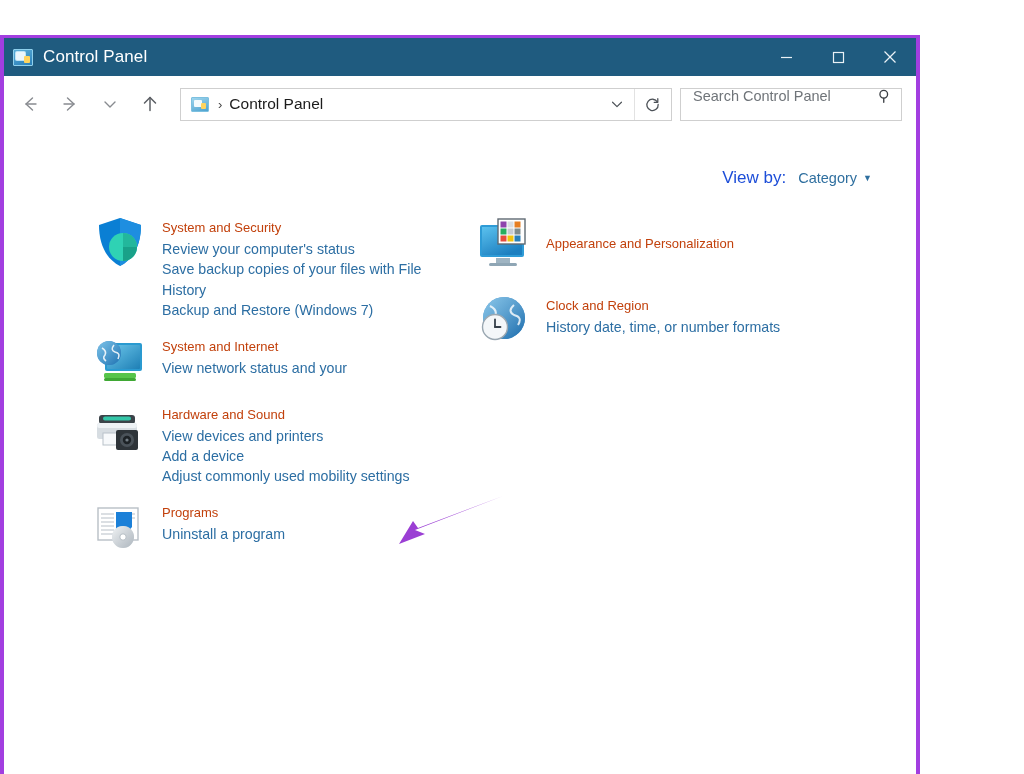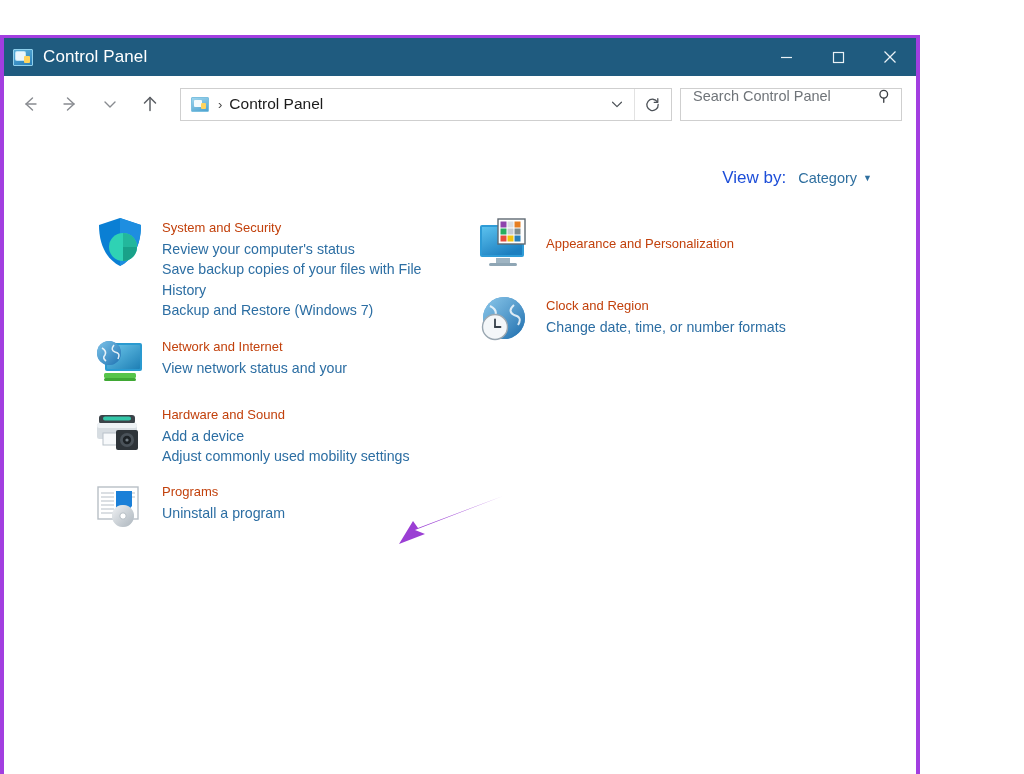--- a/index.html
+++ b/index.html
@@ -367,41 +367,42 @@
               <defs>
                 <linearGradient id="gg" x1="0" y1="0" x2="1" y2="1">
                   <stop offset="0" stop-color="#8fd3f2" stop-opacity=".8"></stop>
                     <stop offset="1" stop-color="#1b6fae" stop-opacity=".9"></stop>
                 </linearGradient>
               </defs>
               <path d="M10 15 q5 3 3 7 q-3 3 1 6 M22 12 q-4 5 1 7 q6 1 3 7" fill="none" stroke="#ffffff" stroke-width="1.6" opacity=".85"></path>
             </svg>
           </div>
           <div class="cat-body">
-            <div class="cat-title">Network and Internet</div>
+            <div class="cat-title">System and Internet</div>
             <div class="cat-link">View network status and your</div>
           </div>
         </div>
 
         <div class="cat" style="margin-bottom:12px;">
           <div class="cat-icon ic-hw">
             <svg width="56" height="56" viewBox="0 0 56 56">
               <rect x="7" y="14" width="36" height="9" rx="3" fill="#3b4349"></rect>
               <rect x="11" y="15.5" width="28" height="4" rx="2" fill="#34c6a8"></rect>
               <rect x="5" y="22" width="40" height="16" rx="2.5" fill="#d7dde2"></rect>
               <rect x="5" y="22" width="40" height="5" rx="2.5" fill="#eef2f5"></rect>
               <rect x="11" y="32" width="26" height="12" fill="#f7f9fb" stroke="#b9c2c9" stroke-width="1"></rect>
               <rect x="24" y="29" width="22" height="20" rx="2" fill="#2e3439"></rect>
               <circle cx="35" cy="39" r="7" fill="#4a5259"></circle>
               <circle cx="35" cy="39" r="4.2" fill="#1d2226"></circle>
               <circle cx="35" cy="39" r="1.6" fill="#737d85"></circle>
             </svg>
           </div>
           <div class="cat-body">
             <div class="cat-title">Hardware and Sound</div>
+            <div class="cat-link">View devices and printers</div>
             <div class="cat-link">Add a device</div>
             <div class="cat-link">Adjust commonly used mobility settings</div>
           </div>
         </div>
 
         <div class="cat">
           <div class="cat-icon ic-prog">
             <svg width="56" height="56" viewBox="0 0 56 56">
               <rect x="6" y="9" width="40" height="32" fill="#ffffff" stroke="#b8bfc6" stroke-width="1.4"></rect>
               <g stroke="#c3cad1" stroke-width="1.2">
@@ -480,21 +481,21 @@
               </linearGradient>
                 </defs>
               <path d="M14 14 q8 4 5 10 q-5 4 1 9 M38 13 q-7 6 0 10 q9 2 4 10" fill="none" stroke="#ffffff" stroke-width="2" opacity=".8"></path>
               <circle cx="19" cy="35" r="12.5" fill="#f4f7f9" stroke="#9aa7b1" stroke-width="1.4"></circle>
               <line x1="19" y1="35" x2="19" y2="27.5" stroke="#36404a" stroke-width="1.8" stroke-linecap="round"></line>
               <line x1="19" y1="35" x2="24.5" y2="35" stroke="#36404a" stroke-width="1.8" stroke-linecap="round"></line>
             </svg>
           </div>
           <div class="cat-body">
             <div class="cat-title">Clock and Region</div>
-            <div class="cat-link">Change date, time, or number formats</div>
+            <div class="cat-link">History date, time, or number formats</div>
           </div>
         </div>
 
       </div>
     </div>
 
     <svg class="annot-arrow" viewBox="0 0 120 58">
       <path d="M118 2 L30 36 L40 40 L14 50 L28 27 L33 34 Z" fill="#9b3fd4"></path>
     </svg>
 

